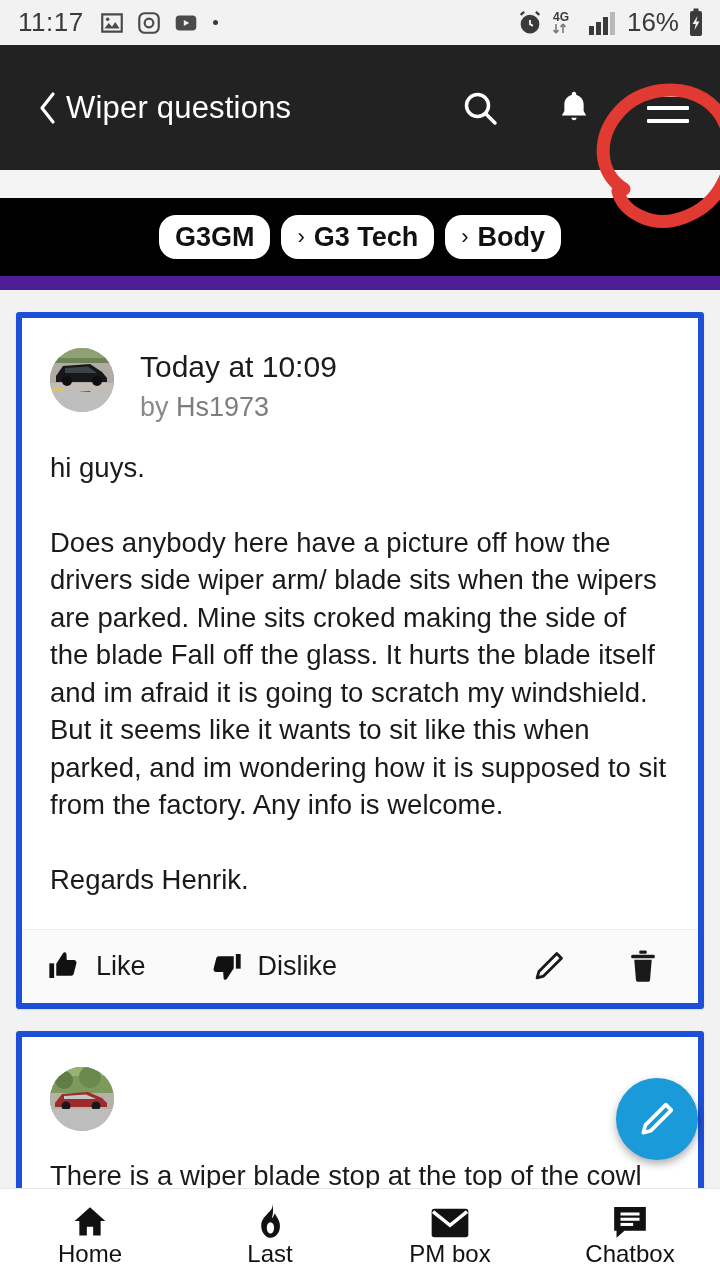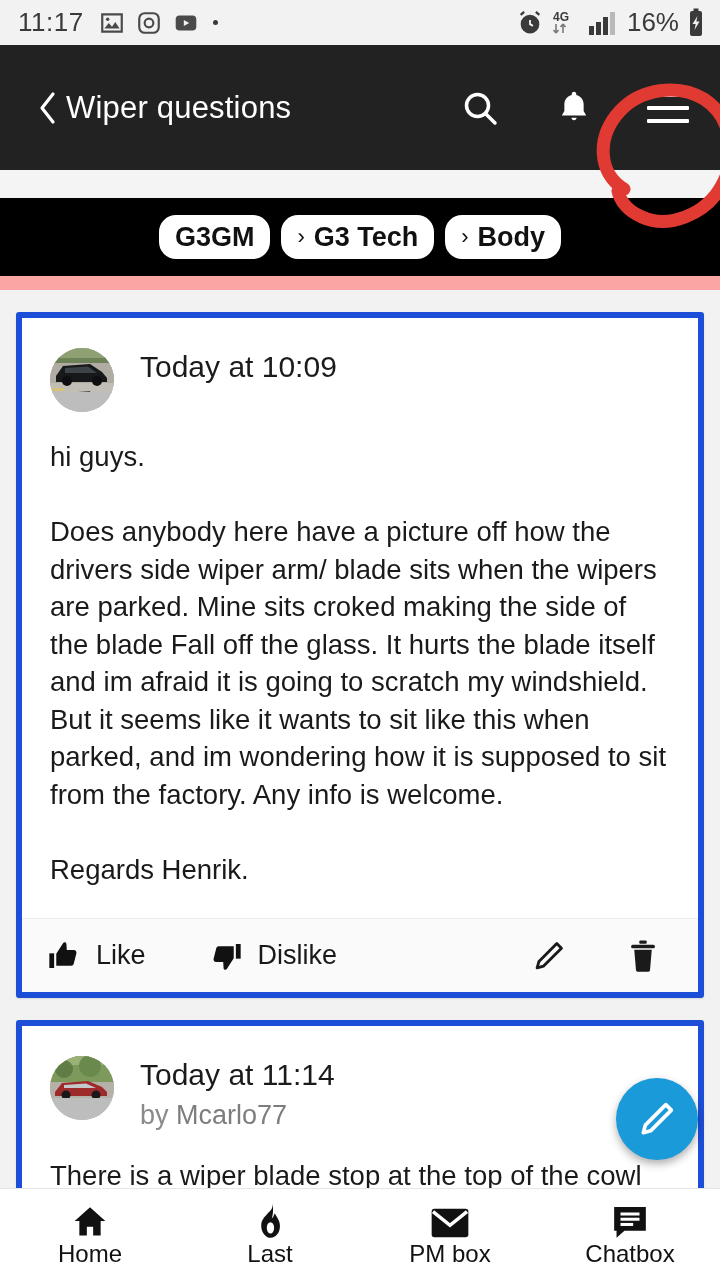--- a/index.html
+++ b/index.html
@@ -2,21 +2,21 @@
 <html><head>
 <meta charset="utf-8">
 <style>
   * { margin:0; padding:0; box-sizing:border-box; }
   html, body {
     width:720px; height:1280px;
     font-family:"Liberation Sans", sans-serif;
     background:#f2f2f2;
     overflow:hidden;
   }
-  #screen { position:relative; width:720px; height:1280px; overflow:hidden; background:#fca5a5; }
+  #screen { position:relative; width:720px; height:1280px; overflow:hidden; background:#4c1d95; }
 
   
   .statusbar {
     height:45px; width:100%;
     background:#f2f2f2; color:#3d3d3d;
     display:flex; align-items:center;
     padding:0 14px 0 18px;
     font-size:25px;
   }
   .sb-left { display:flex; align-items:center; gap:11px; flex:1; }
@@ -272,20 +272,23 @@
             <path d="M15 20 L38 18.5 L47 25 L15 25 Z" fill="#3d4449"></path>
             <circle cx="17" cy="33" r="5" fill="#0d0f11"></circle>
             <circle cx="47" cy="33" r="5" fill="#0d0f11"></circle>
             <rect x="2" y="40" width="12" height="3" fill="#d6c27a"></rect>
             <path d="M28 44 L40 43 L42 49 L28 50 Z" fill="#45484b"></path>
             <rect y="44" width="64" height="20" fill="#bdbdbd"></rect>
           </svg>
         </div>
         <div class="post-meta">
           <div class="post-time">Today at 10:09</div>
+          <div class="post-author">
+            <span>by </span><span class="au-name">Hs1973</span>
+          </div>
         </div>
       </div>
       <div class="post-body">hi guys.
 
 Does anybody here have a picture off how the drivers side wiper arm/ blade sits when the wipers are parked. Mine sits croked making the side of the blade Fall off the glass. It hurts the blade itself and im afraid it is going to scratch my windshield. But it seems like it wants to sit like this when parked, and im wondering how it is supposed to sit from the factory. Any info is welcome.
 
 Regards Henrik.</div>
       <div class="post-actions">
         <div class="act-group">
           <div class="act-btn">
@@ -330,26 +333,20 @@
             <circle cx="14" cy="13" r="9" fill="#5f7d45"></circle>
             <circle cx="40" cy="10" r="11" fill="#6a8a4d"></circle>
             <rect y="26" width="64" height="18" fill="#b5b1a9"></rect>
             <path d="M5 36 L12 27 L38 25 L52 31 L57 36 L57 40 L5 40 Z" fill="#9e2b2b"></path>
             <path d="M14 29 L36 27.5 L46 32 L14 32 Z" fill="#c4c8cb"></path>
             <circle cx="16" cy="39" r="4.5" fill="#16181a"></circle>
             <circle cx="46" cy="39" r="4.5" fill="#16181a"></circle>
             <rect y="42" width="64" height="22" fill="#bdbdbd"></rect>
           </svg>
         </div>
-        <div class="post-meta">
-          <div class="post-time">Today at 11:14</div>
-          <div class="post-author">
-            <span>by </span><span class="au-name">Mcarlo77</span>
-          </div>
-        </div>
       </div>
       <div class="post-body">There is a wiper blade stop at the top of the cowl screen that should stop the blade from falling off the bottom of the glass. I'll have a browse in for a factory original M...</div>
     </div>
 
   </div>
 
   <div class="fab">
     <svg width="40" height="40" viewBox="0 0 24 24" fill="none" stroke="#ffffff" stroke-width="2.2" stroke-linecap="round" stroke-linejoin="round">
       <path d="M17.3 3.4l3.3 3.3L8.3 19 3.8 20.2 5 15.7z"></path>
     </svg>

